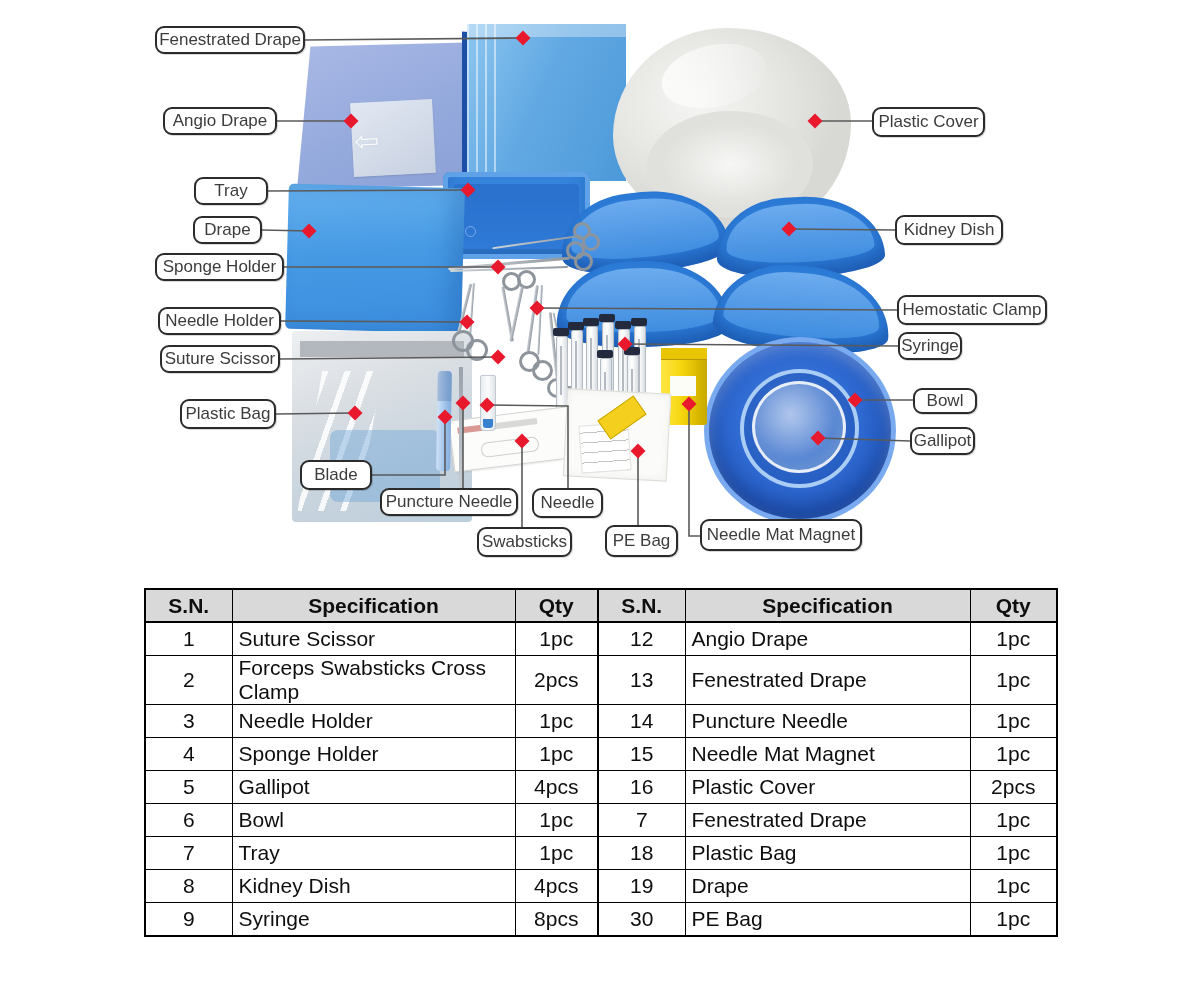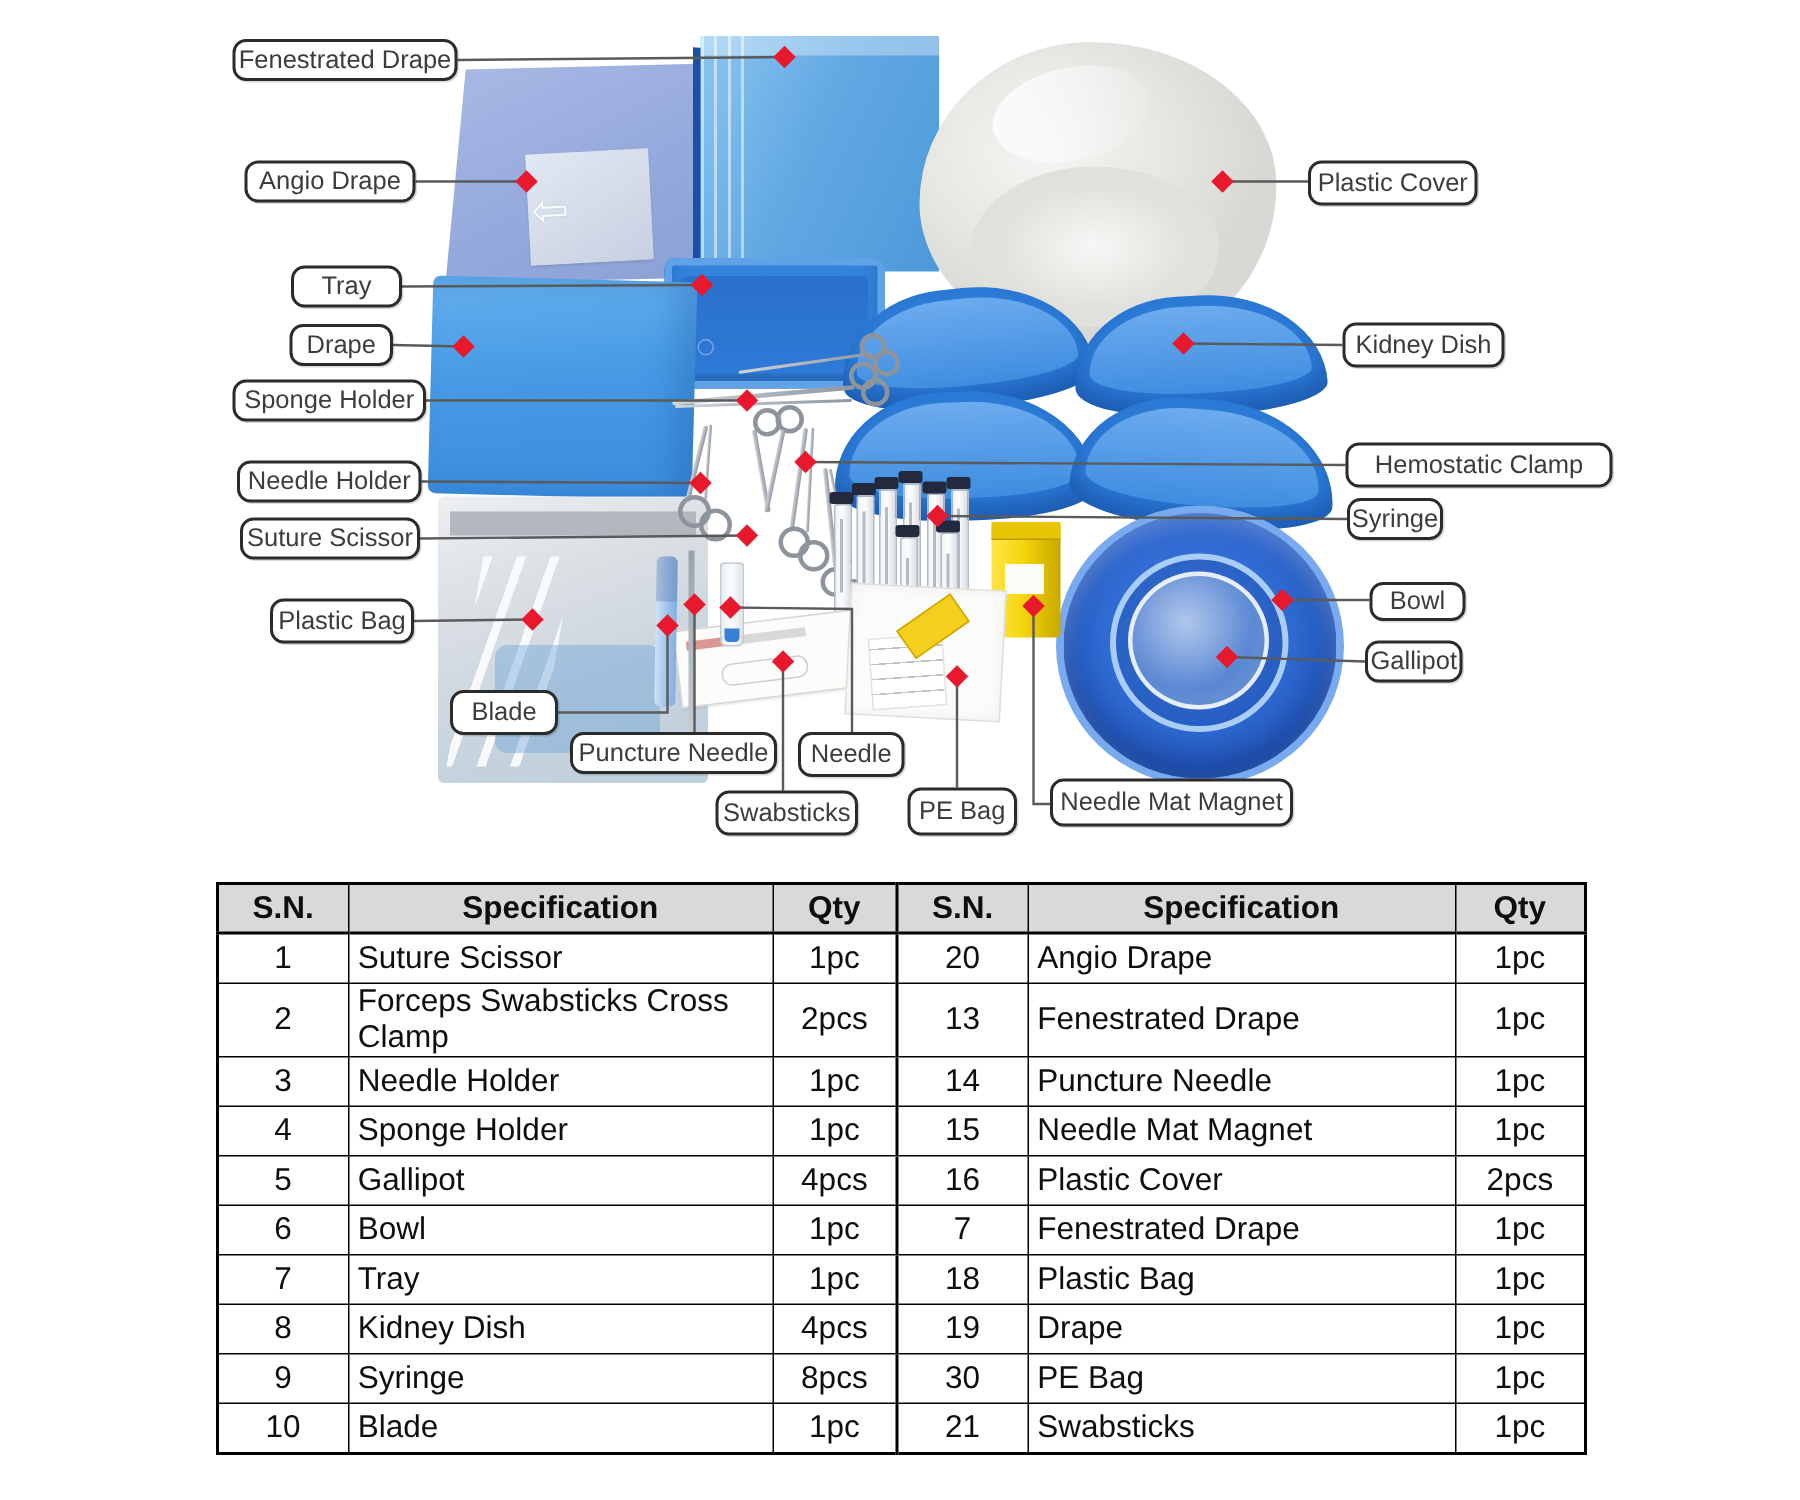--- a/index.html
+++ b/index.html
@@ -267,21 +267,21 @@
     <div class="callout" style="left: 160px; top: 345px; width: 120px; height: 28px;">Suture Scissor</div>
     <div class="callout" style="left: 180px; top: 399px; width: 96px; height: 30px;">Plastic Bag</div>
     <div class="callout" style="left: 300px; top: 460px; width: 72px; height: 30px;">Blade</div>
     <div class="callout" style="left: 380px; top: 488px; width: 138px; height: 28px;">Puncture Needle</div>
     <div class="callout" style="left: 532px; top: 488px; width: 71px; height: 30px;">Needle</div>
     <div class="callout" style="left: 477px; top: 527px; width: 95px; height: 30px;">Swabsticks</div>
     <div class="callout" style="left: 605px; top: 525px; width: 73px; height: 32px;">PE Bag</div>
     <div class="callout" style="left: 700px; top: 519px; width: 162px; height: 32px;">Needle Mat Magnet</div>
     <div class="callout" style="left: 872px; top: 107px; width: 113px; height: 30px;">Plastic Cover</div>
     <div class="callout" style="left: 895px; top: 215px; width: 108px; height: 30px;">Kidney Dish</div>
-    <div class="callout" style="left: 897px; top: 295px; width: 178px; height: 30px;">Hemostatic Clamp</div>
+    <div class="callout" style="left: 897px; top: 295px; width: 150px; height: 30px;">Hemostatic Clamp</div>
     <div class="callout" style="left: 898px; top: 332px; width: 64px; height: 28px;">Syringe</div>
     <div class="callout" style="left: 913px; top: 388px; width: 64px; height: 26px;">Bowl</div>
     <div class="callout" style="left: 910px; top: 427px; width: 65px; height: 28px;">Gallipot</div>
   </div>
 
 <table class="spec-table" id="spec-table">
   <colgroup id="spec-cols">
       <col style="width: 87px;">
       <col style="width: 283px;">
       <col style="width: 83px;">
@@ -297,21 +297,21 @@
         <th class="thick-left">S.N.</th>
         <th>Specification</th>
         <th>Qty</th>
       </tr>
     </thead>
   <tbody id="spec-body">
       <tr>
         <td class="sn">1</td>
         <td class="spec">Suture Scissor</td>
         <td class="qty">1pc</td>
-        <td class="sn thick-left">20</td>
+        <td class="sn thick-left">12</td>
         <td class="spec">Angio Drape</td>
         <td class="qty">1pc</td>
       </tr>
       <tr>
         <td class="sn">2</td>
         <td class="spec">Forceps Swabsticks Cross Clamp</td>
         <td class="qty">2pcs</td>
         <td class="sn thick-left">13</td>
         <td class="spec">Fenestrated Drape</td>
         <td class="qty">1pc</td>
@@ -365,22 +365,14 @@
         <td class="qty">1pc</td>
       </tr>
       <tr>
         <td class="sn">9</td>
         <td class="spec">Syringe</td>
         <td class="qty">8pcs</td>
         <td class="sn thick-left">30</td>
         <td class="spec">PE Bag</td>
         <td class="qty">1pc</td>
       </tr>
-      <tr>
-        <td class="sn">10</td>
-        <td class="spec">Blade</td>
-        <td class="qty">1pc</td>
-        <td class="sn thick-left">21</td>
-        <td class="spec">Swabsticks</td>
-        <td class="qty">1pc</td>
-      </tr>
     </tbody>
 </table>
 
 </body></html>

